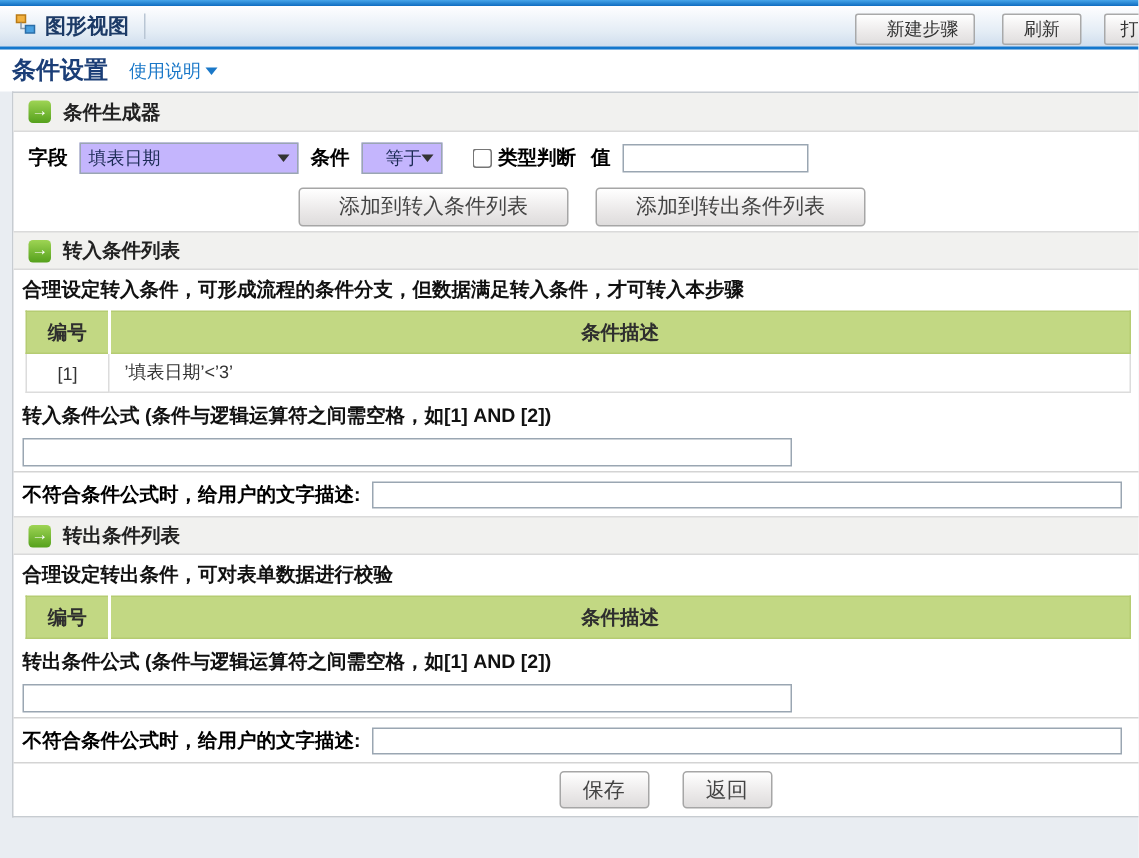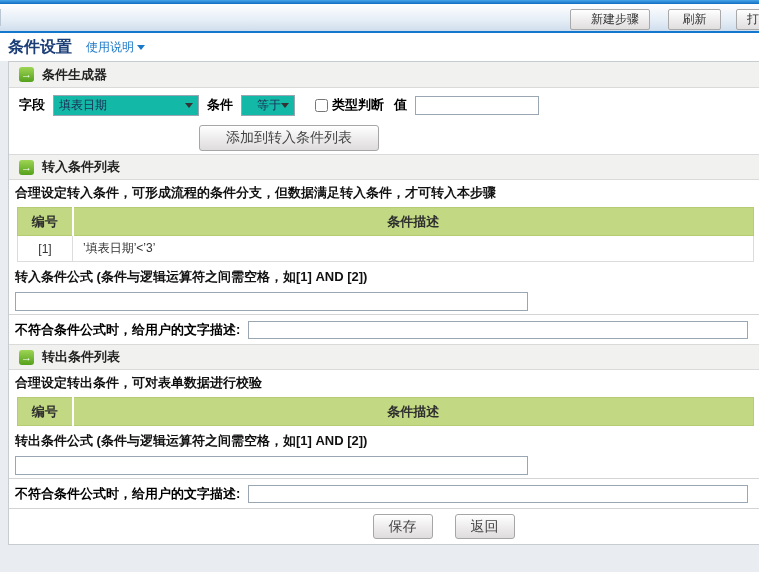--- a/index.html
+++ b/index.html
@@ -42,21 +42,21 @@
              border-bottom:1px solid #dadada; display:flex; align-items:center;
              gap:8px; padding-left:10px; font-size:13px; font-weight:bold; color:#222; }
   .panel > .sec-hdr:first-child { border-top:none; }
   .arrow-icon { width:15px; height:15px; border-radius:3px;
                 background:linear-gradient(#9ed454,#55a11c); color:#fff;
                 font-size:11px; font-weight:bold; line-height:15px; text-align:center;
                 display:inline-block; }
 
   .gen-row { height:34px; display:flex; align-items:center; padding-left:10px; }
   .blabel { font-size:13px; font-weight:bold; color:#000; white-space:nowrap; }
-  .select { height:21px; border:1px solid #9aa6b2; background:#14b8a6; display:flex;
+  .select { height:21px; border:1px solid #9aa6b2; background:#c4b5fd; display:flex;
             align-items:center; justify-content:space-between; padding:0 5px;
             font-size:12px; color:#1c2b55; margin:0 8px; cursor:pointer; }
   .sel-field { width:146px; }
   .sel-cond  { width:54px;justify-content:flex-end; }
   .sel-caret { width:0; height:0; border-left:4px solid transparent;
                border-right:4px solid transparent; border-top:5px solid #333; }
   .gen-row input[type=checkbox] { margin:0 4px 0 12px; }
   .txt { height:19px; border:1px solid #9aa6b2; background:#fff; font-size:12px;
          padding:0 3px; color:#222; }
   .val-input { width:124px; margin-left:8px; }
@@ -93,20 +93,30 @@
   .actbtn { height:25px; padding:0 15px; font-size:14px; }
 </style>
 </head>
 <body>
 
 <div class="screen">
 
   <div class="topstrip"></div>
 
   <div class="tabrow">
+    <div class="tab tab-inactive">
+      <span>
+        <svg width="14" height="14" viewBox="0 0 14 14">
+          <rect x="1" y="1" width="6" height="5" fill="#f2b13f" stroke="#b97a16" stroke-width="1"></rect>
+          <path d="M4 6 L4 10 L7 10" stroke="#8899aa" fill="none"></path>
+          <rect x="7" y="8" width="6" height="5" fill="#4aa0e0" stroke="#2b6ea8" stroke-width="1"></rect>
+        </svg>
+      </span>
+      <span>图形视图</span>
+    </div>
     <div class="tab-sep"></div>
     <button class="topbtn" id="btn-new-step">新建步骤</button>
     <button class="topbtn" id="btn-refresh">刷新</button>
     <button class="topbtn" id="btn-print">打印</button>
   </div>
 
   <div class="titlebar">
     <span class="page-title">条件设置</span>
     <span class="help-link">
       <span>使用说明</span>
@@ -131,20 +141,21 @@
         <span>等于</span>
         <span class="sel-caret"></span>
       </div>
       <input type="checkbox" style="">
       <span class="blabel">类型判断</span>
       <span class="blabel" style="margin-left:10px;">值</span>
       <input type="text" class="txt val-input" value="" style="">
     </div>
     <div class="gen-btns">
       <button class="bigbtn">添加到转入条件列表</button>
+      <button class="bigbtn">添加到转出条件列表</button>
     </div>
 
     <div class="sec-hdr">
       <span class="arrow-icon">→</span>
       <span>转入条件列表</span>
     </div>
     <div class="hint">合理设定转入条件，可形成流程的条件分支，但数据满足转入条件，才可转入本步骤</div>
     <table class="cond">
       <thead>
         <tr>

